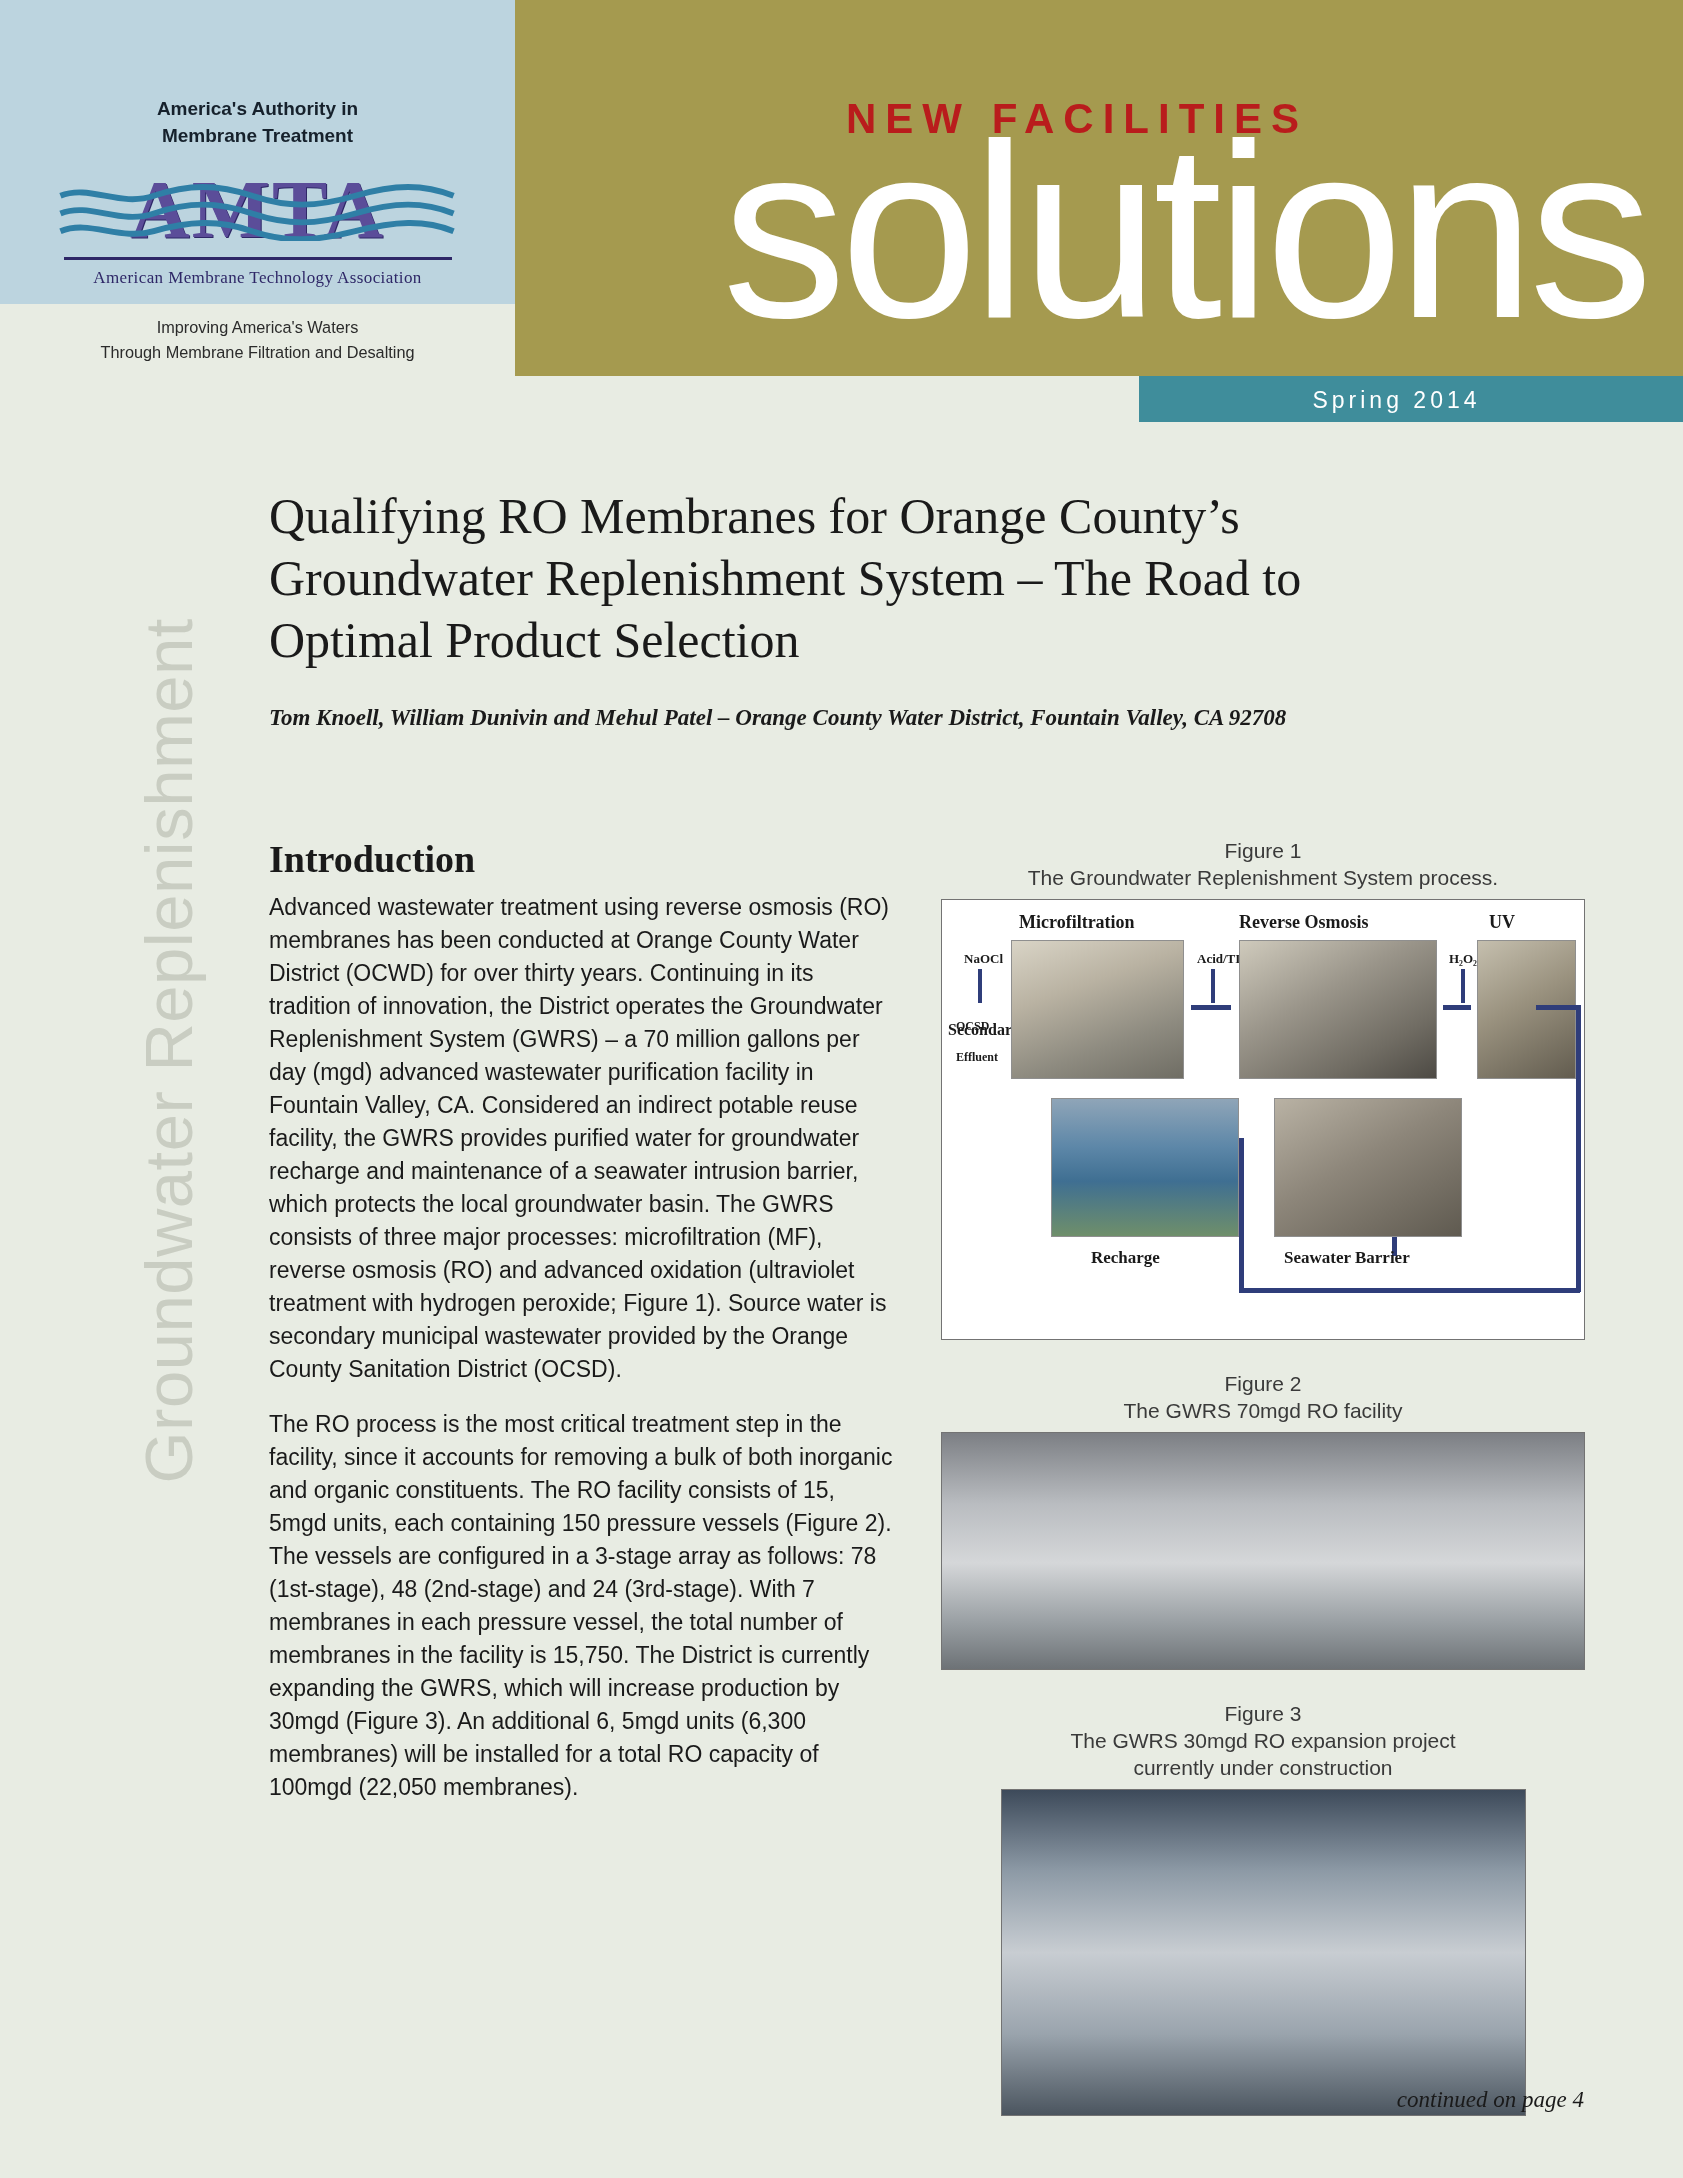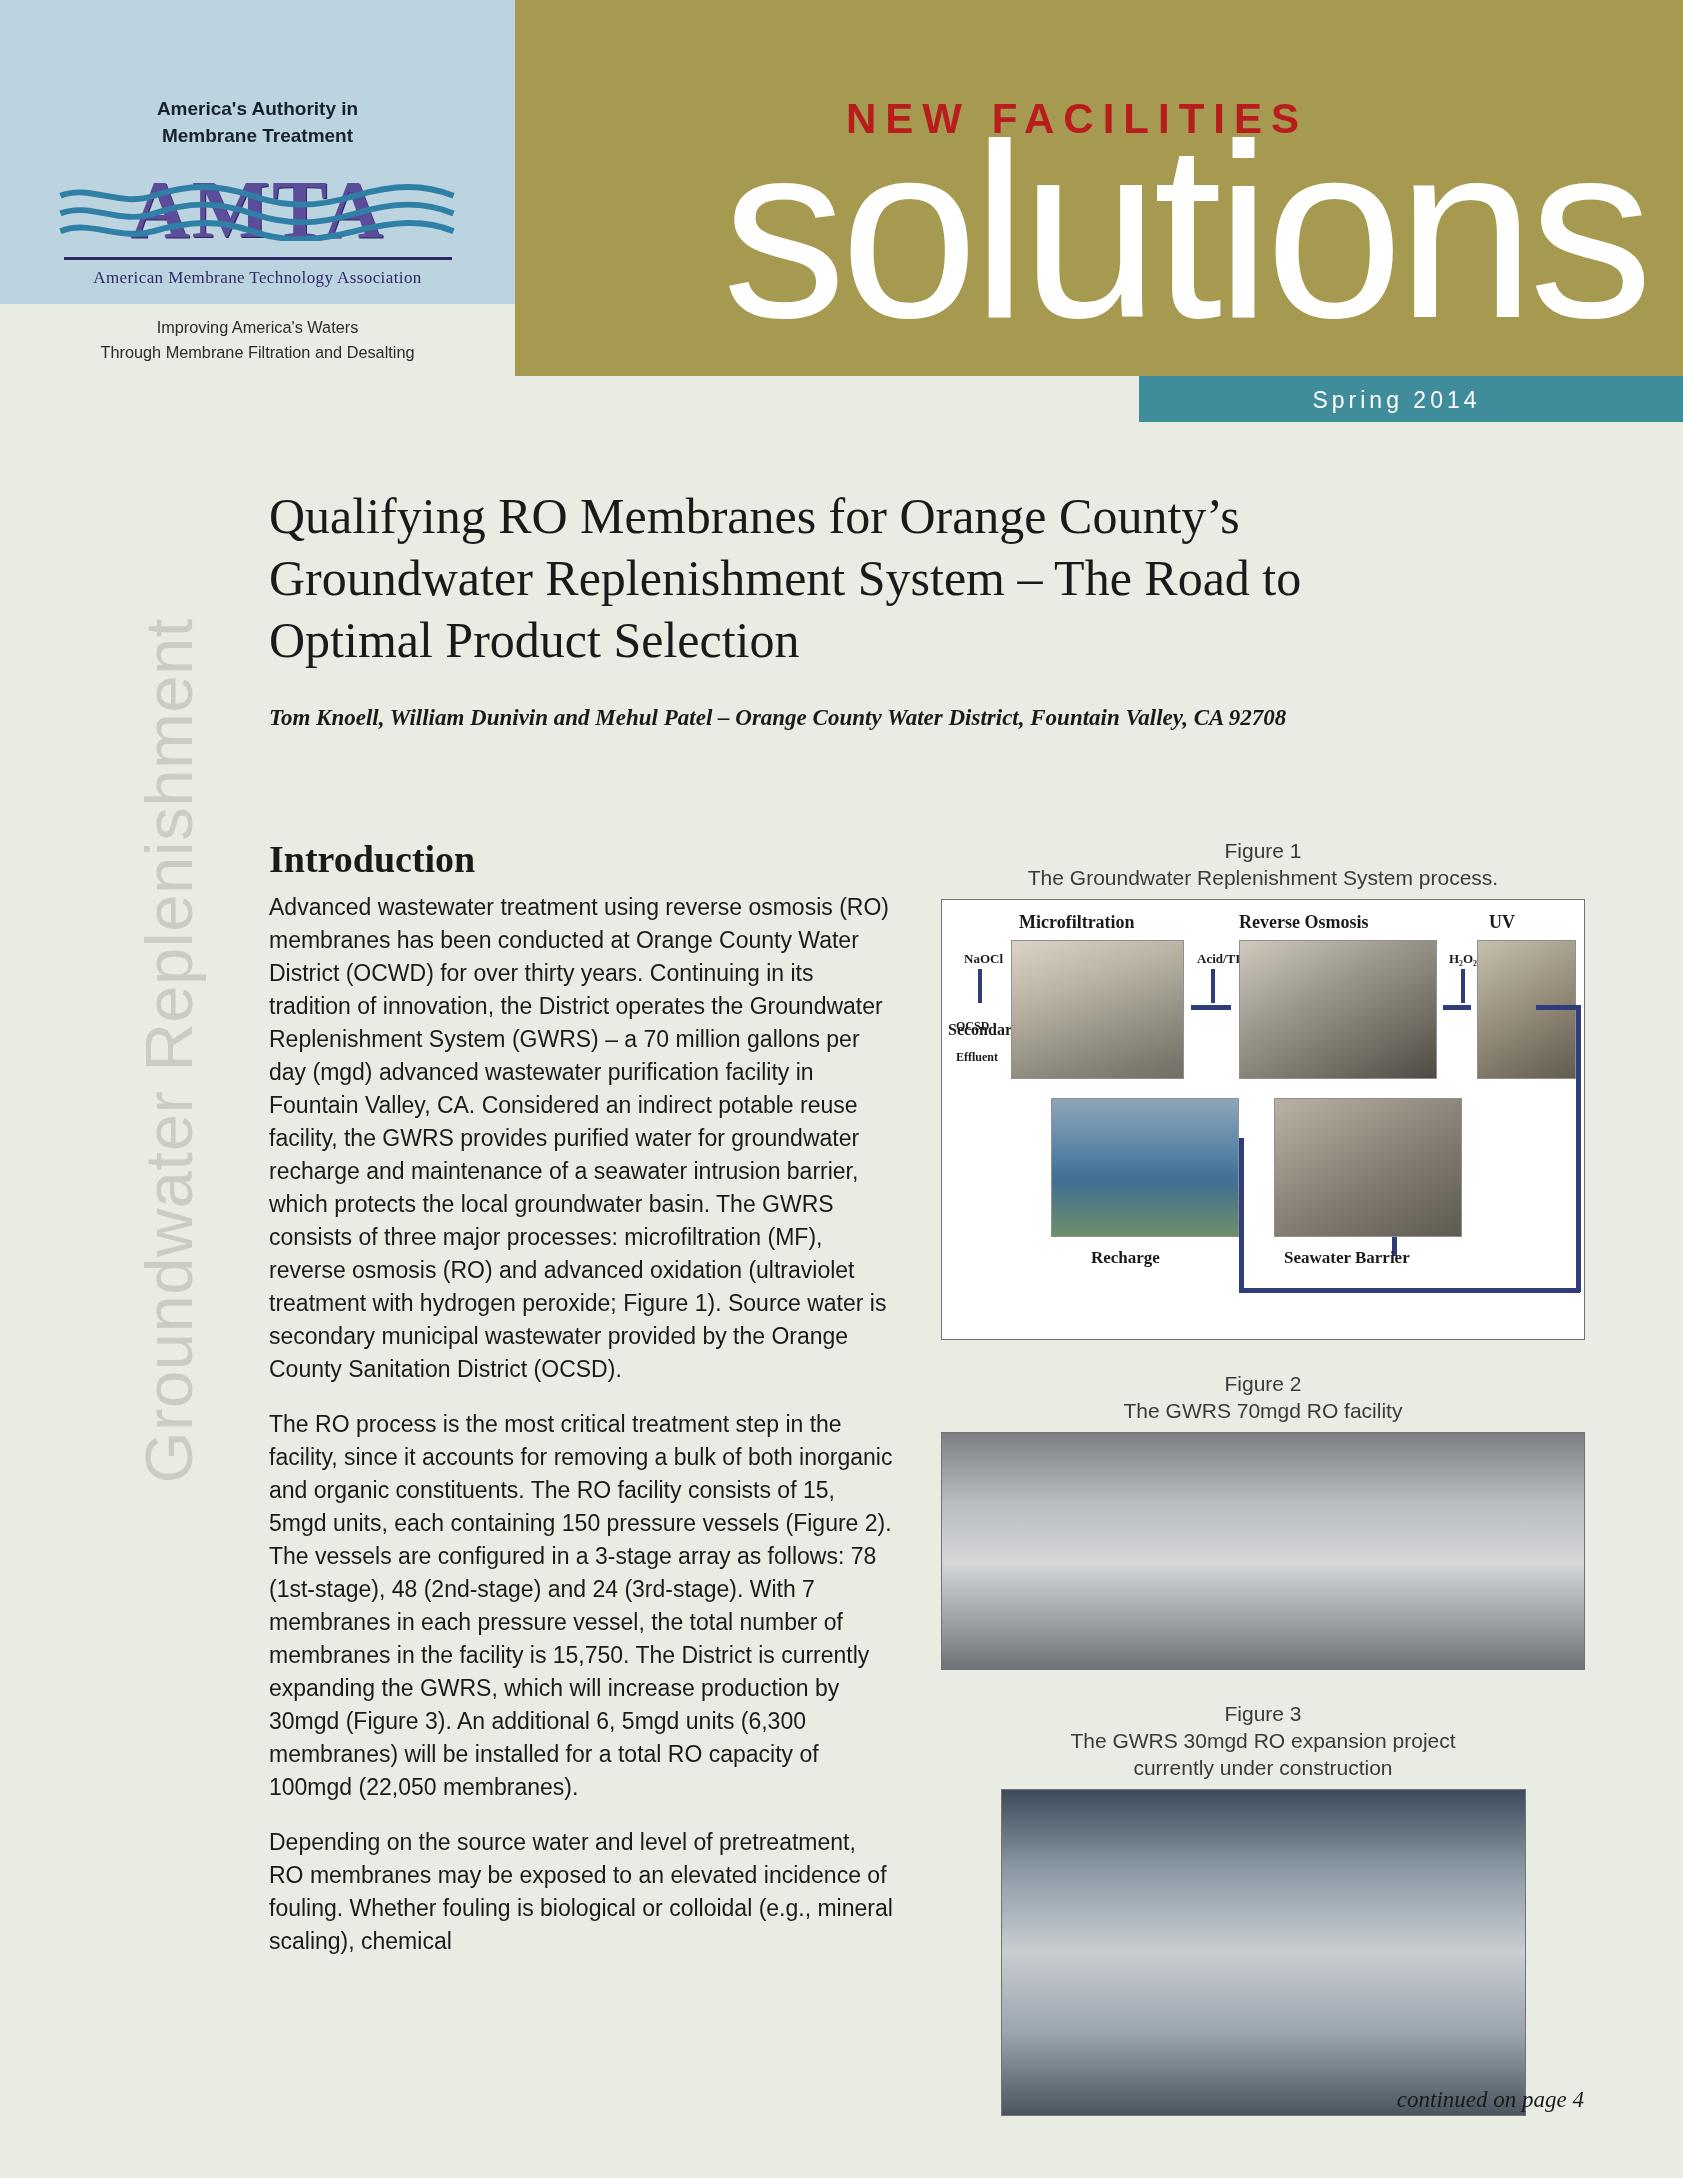--- a/index.html
+++ b/index.html
@@ -334,21 +334,20 @@
 
   <div class="side-title">Groundwater Replenishment</div>
 
   <div class="article-title">Qualifying RO Membranes for Orange County’s Groundwater Replenishment System – The Road to Optimal Product Selection</div>
   <div class="byline">Tom Knoell, William Dunivin and Mehul Patel – Orange County Water District, Fountain Valley, CA 92708</div>
 
   <div class="col-left">
     <h2 class="section-head">Introduction</h2>
     <p class="body-par">Advanced wastewater treatment using reverse osmosis (RO) membranes has been conducted at Orange County Water District (OCWD) for over thirty years. Continuing in its tradition of innovation, the District operates the Groundwater Replenishment System (GWRS) – a 70 million gallons per day (mgd) advanced wastewater purification facility in Fountain Valley, CA. Considered an indirect potable reuse facility, the GWRS provides purified water for groundwater recharge and maintenance of a seawater intrusion barrier, which protects the local groundwater basin. The GWRS consists of three major processes: microfiltration (MF), reverse osmosis (RO) and advanced oxidation (ultraviolet treatment with hydrogen peroxide; Figure 1). Source water is secondary municipal wastewater provided by the Orange County Sanitation District (OCSD).</p>
     <p class="body-par">The RO process is the most critical treatment step in the facility, since it accounts for removing a bulk of both inorganic and organic constituents. The RO facility consists of 15, 5mgd units, each containing 150 pressure vessels (Figure 2). The vessels are configured in a 3-stage array as follows: 78 (1st-stage), 48 (2nd-stage) and 24 (3rd-stage). With 7 membranes in each pressure vessel, the total number of membranes in the facility is 15,750. The District is currently expanding the GWRS, which will increase production by 30mgd (Figure 3). An additional 6, 5mgd units (6,300 membranes) will be installed for a total RO capacity of 100mgd (22,050 membranes).</p>
-    <p class="body-par">Depending on the source water and level of pretreatment, RO membranes may be exposed to an elevated incidence of fouling. Whether fouling is biological or colloidal (e.g., mineral scaling), chemical</p>
   </div>
 
   <div class="col-right">
 
     <div class="fig-caption">
       <div>Figure 1</div>
       <div>The Groundwater Replenishment System process.</div>
     </div>
     <div class="fig-box fig1">
 

